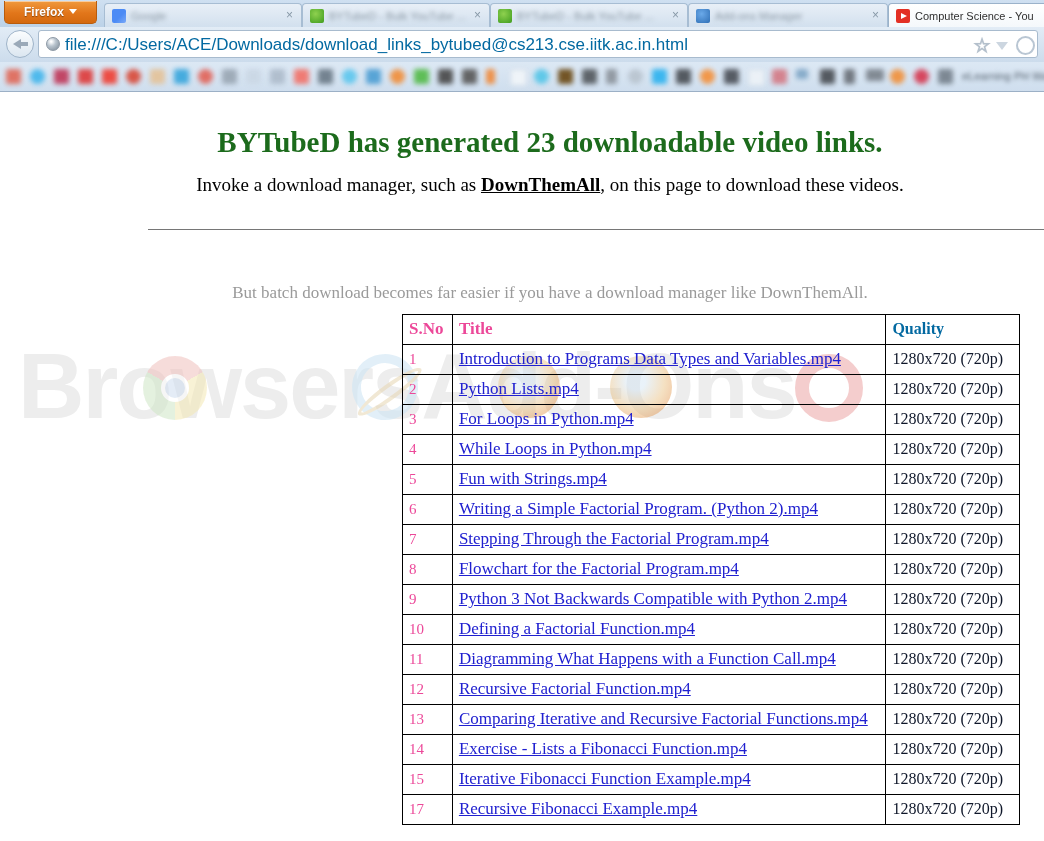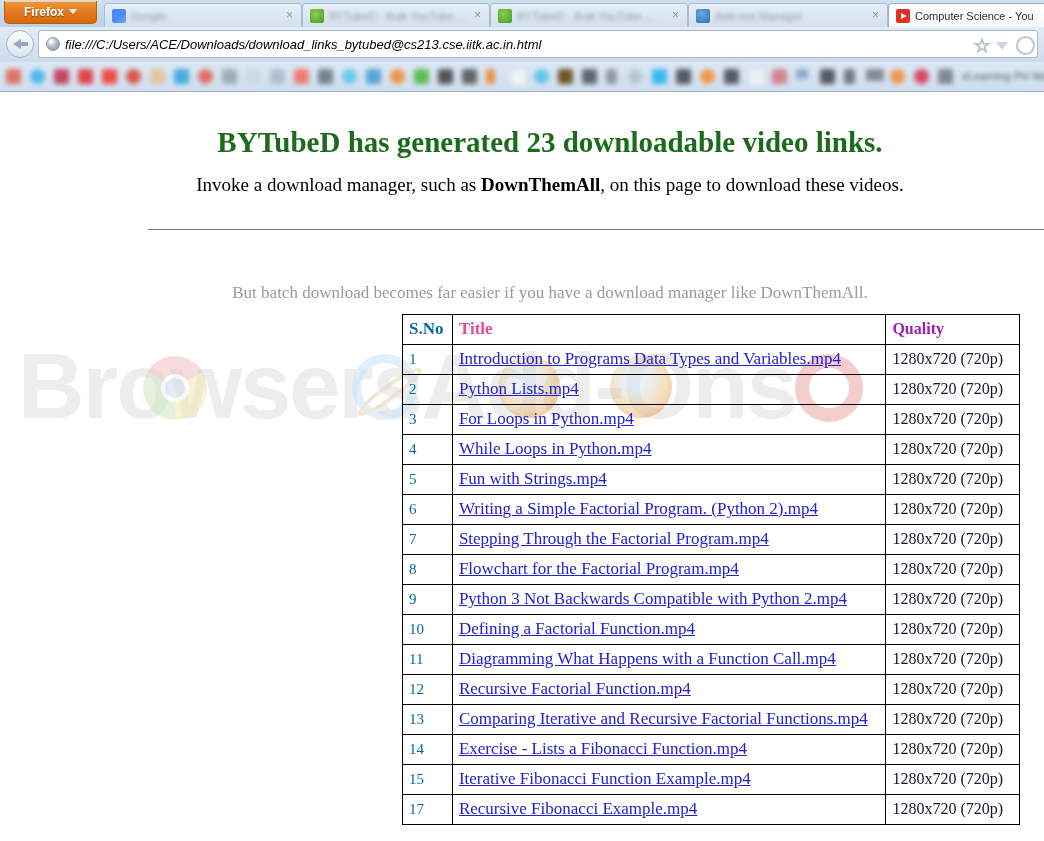--- a/index.html
+++ b/index.html
@@ -170,25 +170,24 @@
     border: 1px solid #8d99a5;
     box-sizing: border-box;
   }
   .urlbar .urltext {
     position: absolute;
     left: 26px; top: 4px;
     right: 90px;
     height: 20px;
     line-height: 20px;
     font-family: "Liberation Sans", sans-serif;
-    font-size: 13px;
-    color: #000000;
+    font-size: 17px;
+    color: #0369a1;
     white-space: nowrap;
     overflow: hidden;
-    font-style: italic;
   }
   .star {
     position: absolute;
     right: 46px; top: 6px;
     width: 18px; height: 17px;
     color: #ffffff;
     font-size: 19px;
     line-height: 17px;
     text-align: center;
     text-shadow: 0 0 1px #9aa8b6;
@@ -346,21 +345,21 @@
     margin: 0;
     position: absolute;
     left: 0; top: 82px;
     width: 1100px;
     text-align: center;
     font-family: "Liberation Serif", serif;
     font-size: 19px;
     color: #000000;
     white-space: nowrap;
   }
-  p.subtitle b { font-weight: bold; }
+  p.subtitle b { font-weight: bold; text-decoration: underline; }
   hr.rule {
     position: absolute;
     left: 148px; top: 137px;
     width: 948px;
     height: 0;
     border: none;
     border-top: 1px solid #767676;
     margin: 0;
   }
   p.note {
@@ -393,32 +392,32 @@
     box-sizing: border-box;
   }
   table.links th {
     text-align: left;
     font-weight: bold;
     color: #ec4899;
     font-size: 17px;
   }
   table.links td.sno, table.links th.sno {
     width: 50px;
-    color: #0369a1;
+    color: #ec4899;
     font-size: 15px;
   }
   table.links th.sno { font-size: 17px; }
   table.links td.title, table.links th.title { width: 434px; }
   table.links td.quality, table.links th.quality {
     width: 134px;
     color: #0f172a;
     font-size: 16px;
     white-space: nowrap;
   }
-  table.links th.quality { color: #a21caf; }
+  table.links th.quality { color: #0369a1; }
   table.links a {
     color: #2020d0;
     text-decoration: underline;
     white-space: nowrap;
   }
 </style>
 </head>
 <body>
 
 <div class="browser">

